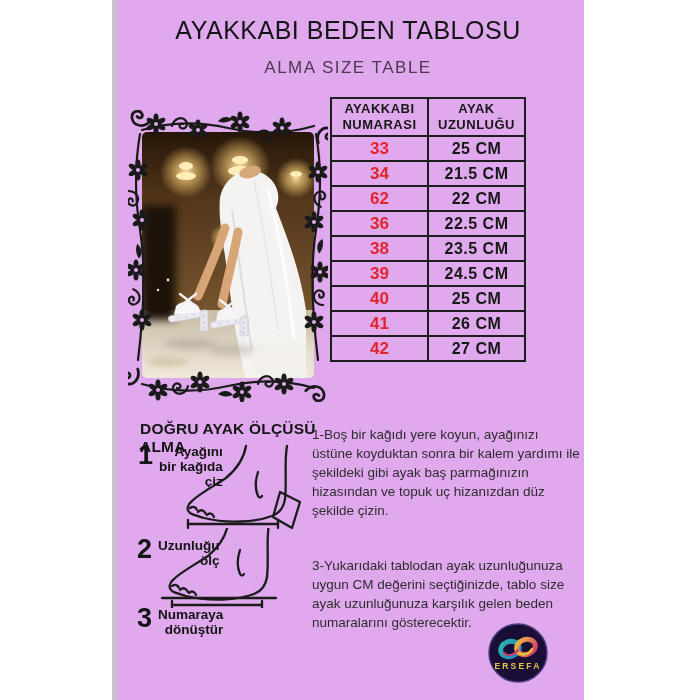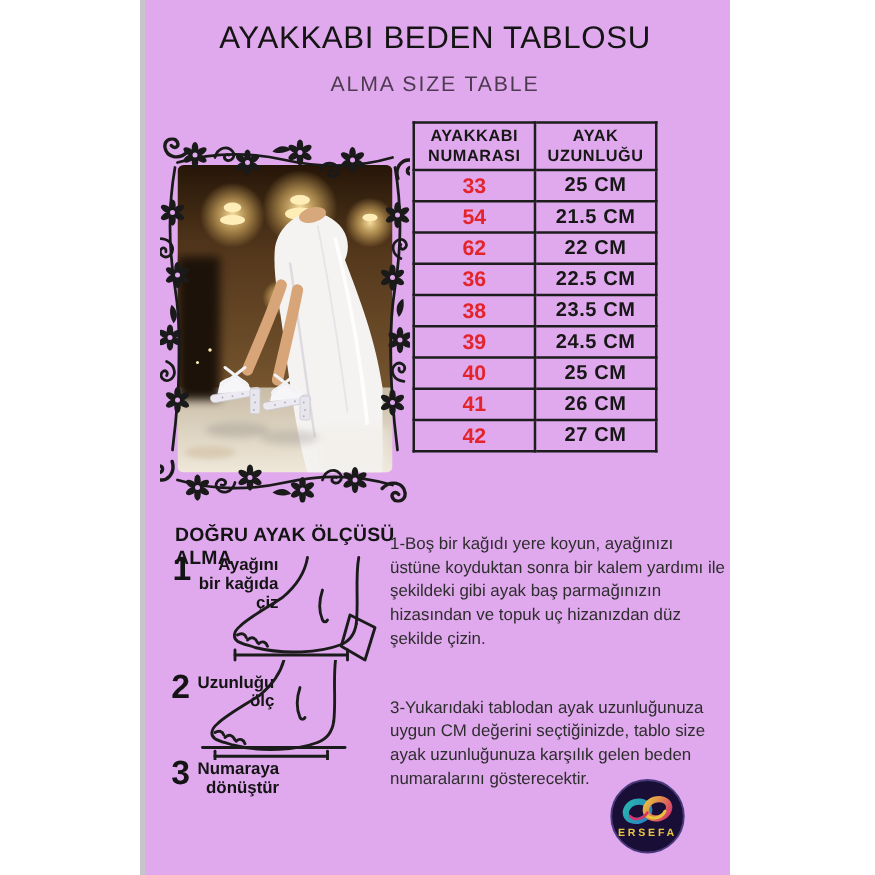--- a/index.html
+++ b/index.html
@@ -228,21 +228,21 @@
         <th>AYAK
 UZUNLUĞU</th>
       </tr>
     </thead>
     <tbody>
       <tr>
           <td class="size">33</td>
           <td class="len">25 CM</td>
         </tr>
       <tr>
-          <td class="size">54</td>
+          <td class="size">34</td>
           <td class="len">21.5 CM</td>
         </tr>
       <tr>
           <td class="size">62</td>
           <td class="len">22 CM</td>
         </tr>
       <tr>
           <td class="size">36</td>
           <td class="len">22.5 CM</td>
         </tr>

